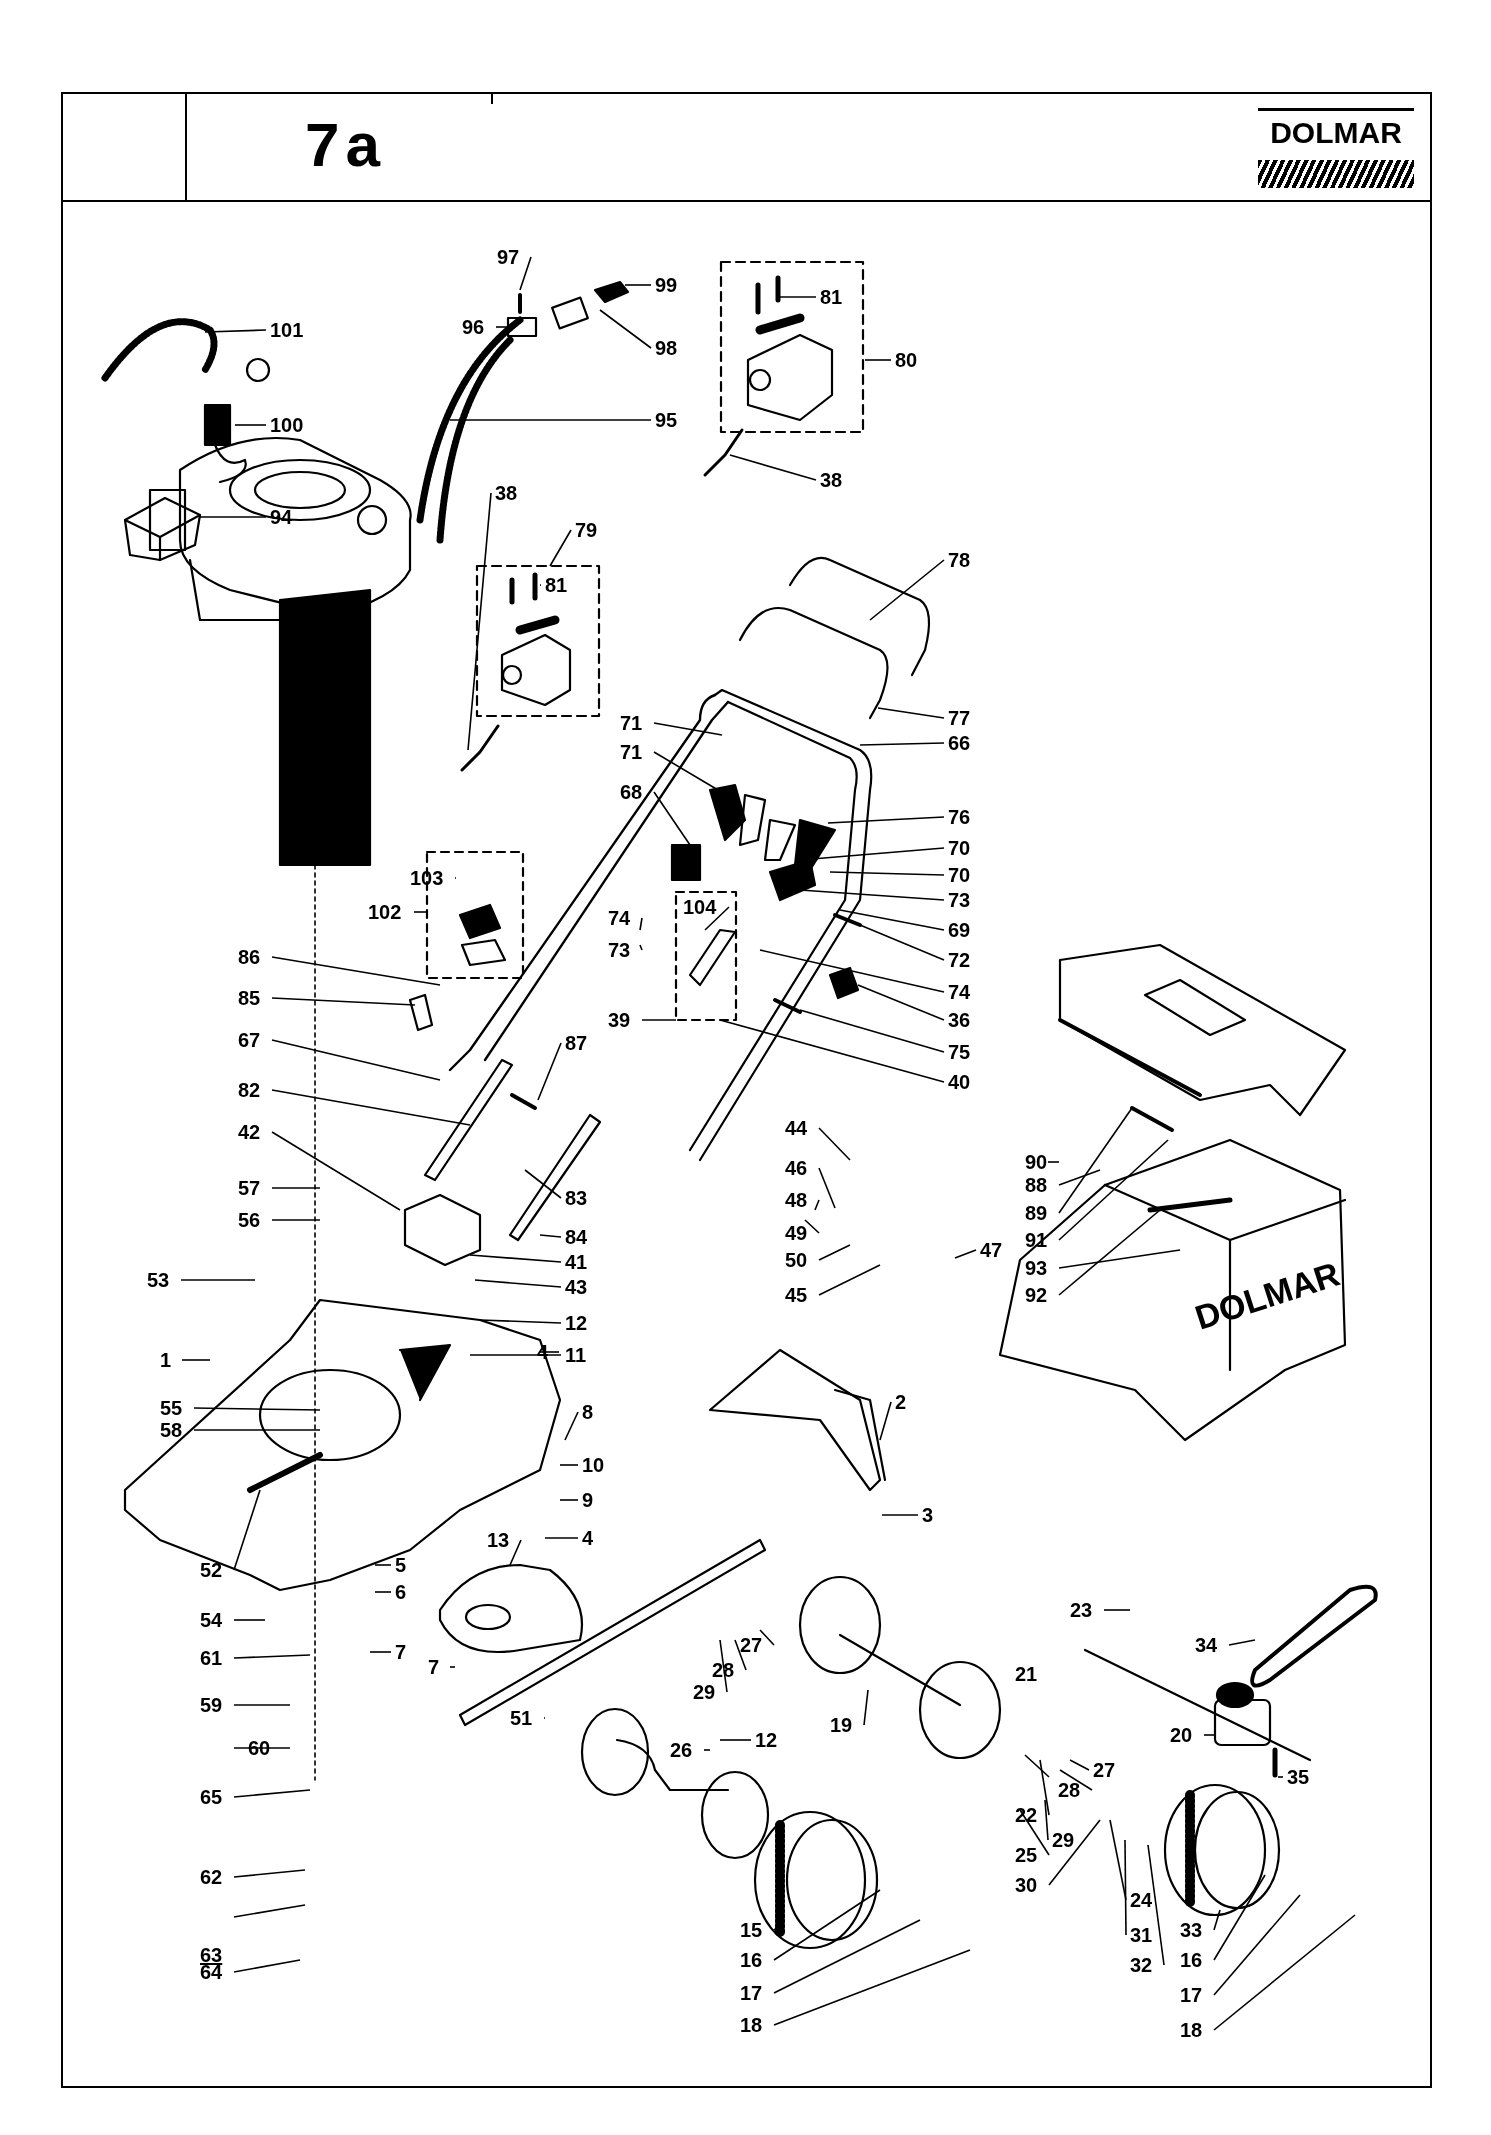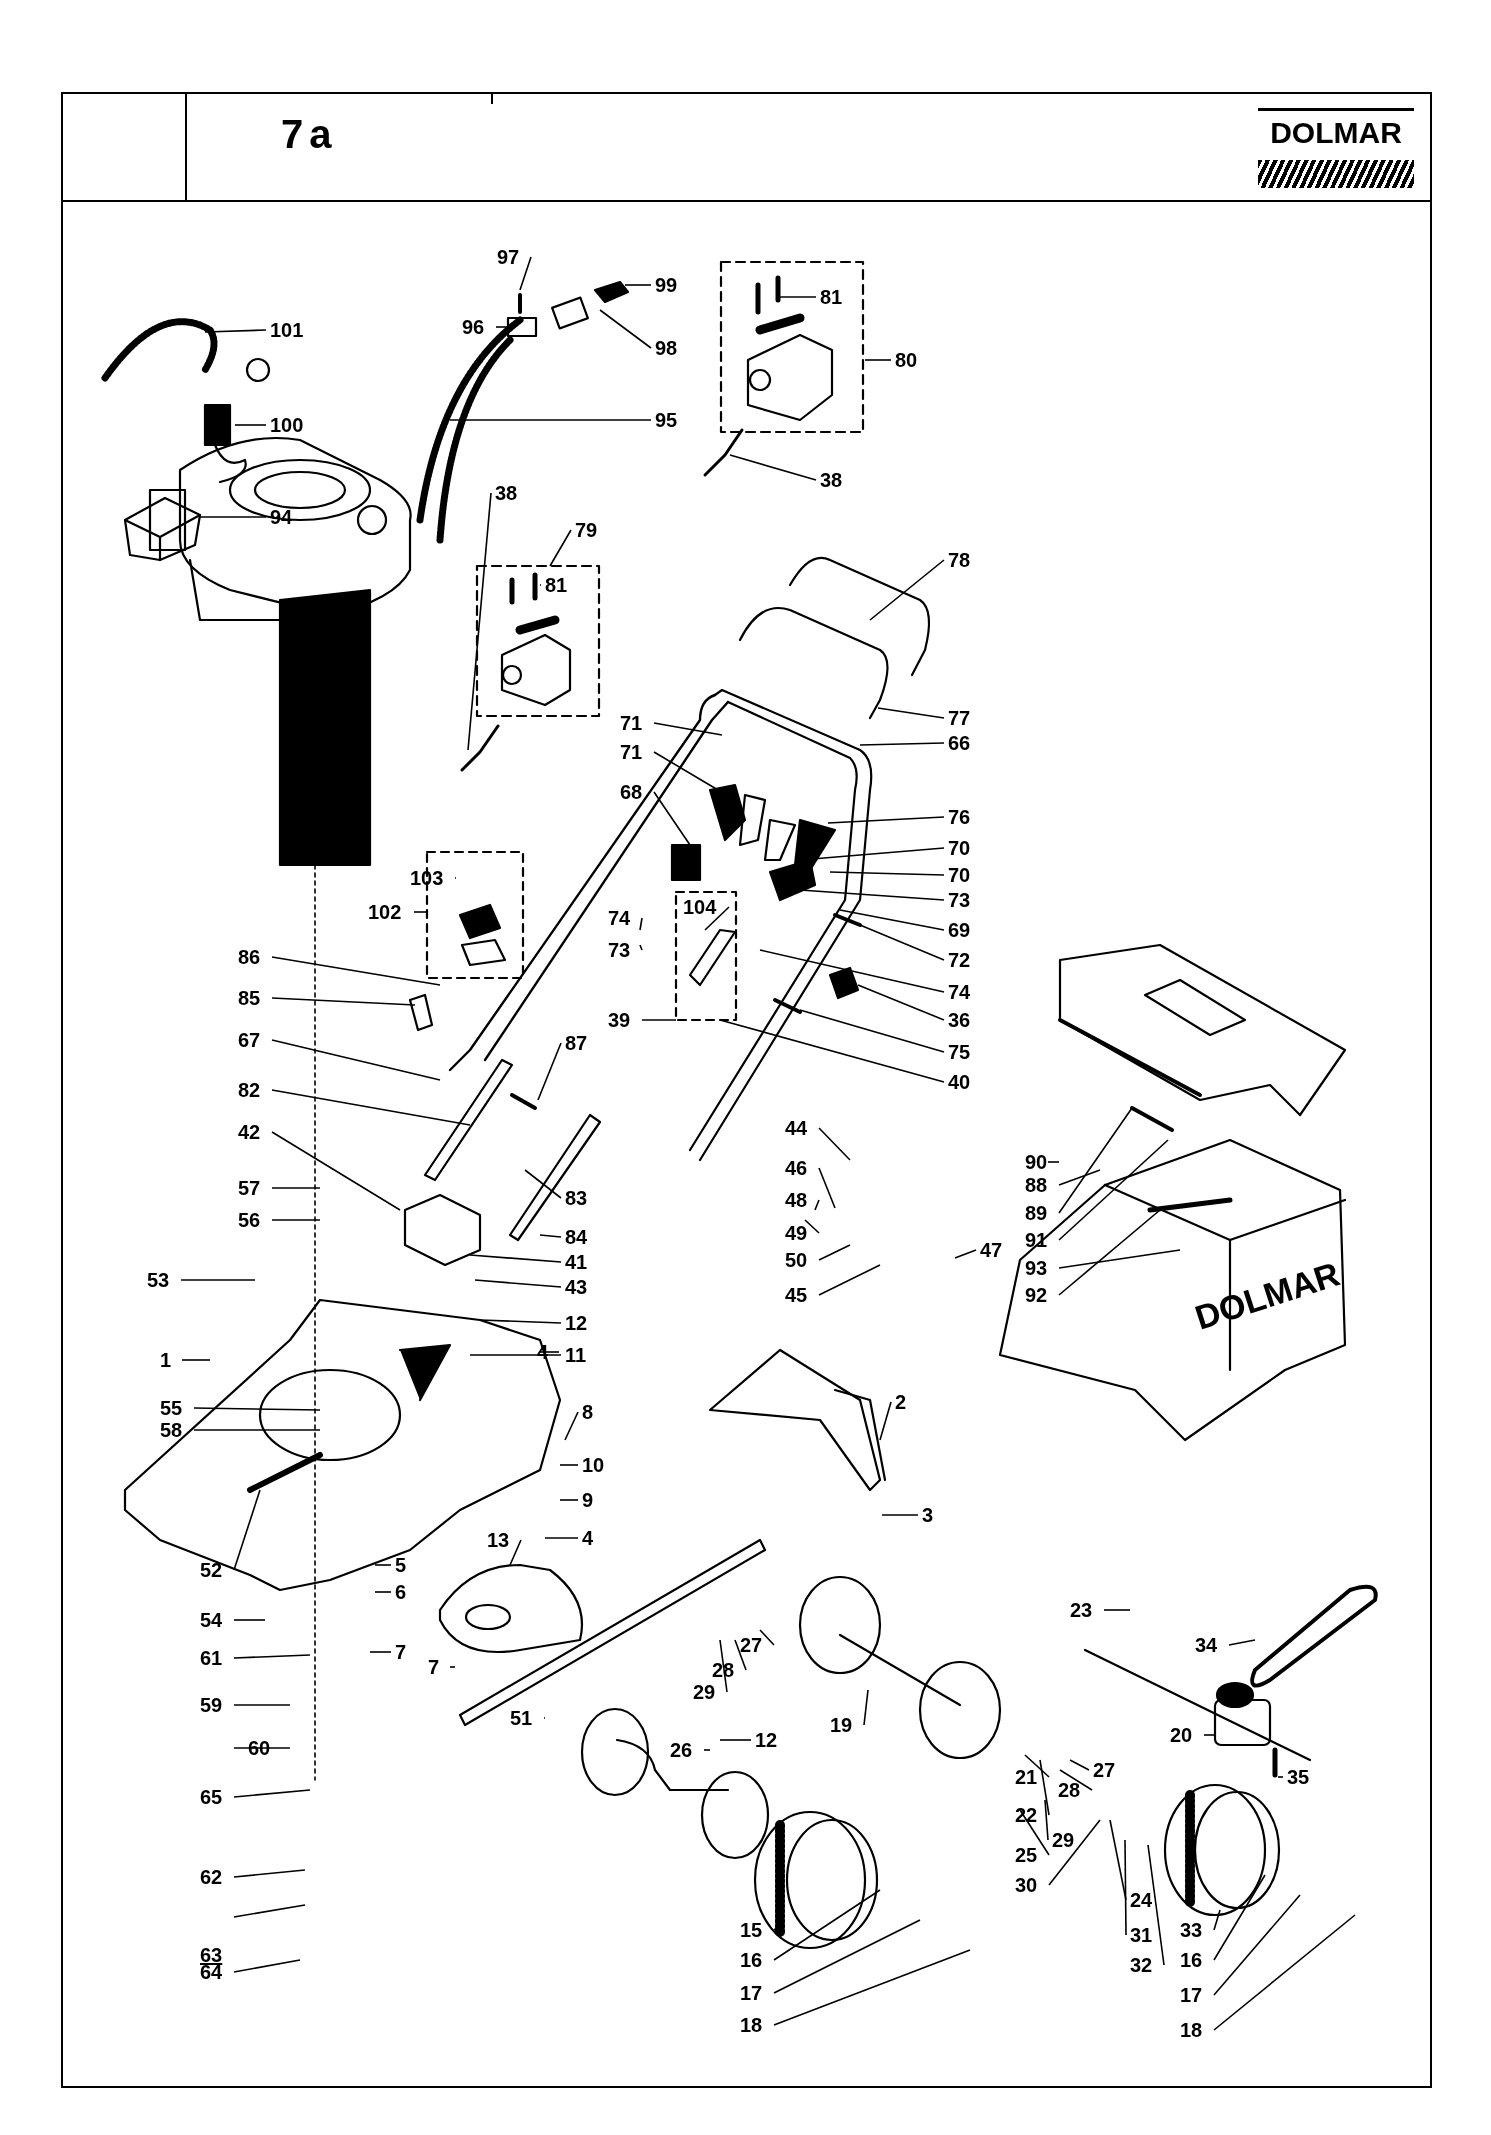--- a/index.html
+++ b/index.html
@@ -5,21 +5,21 @@
   html, body { margin: 0; padding: 0; background: #ffffff; }
   body { width: 1491px; height: 2135px; position: relative; overflow: hidden;
          font-family: "Liberation Sans", sans-serif; color: #000; }
   #frame { position: absolute; left: 61px; top: 92px; width: 1371px; height: 1996px;
            border: 2.5px solid #000; box-sizing: border-box; }
   #header { position: absolute; left: 61px; top: 92px; width: 1371px; height: 110px;
             border-bottom: 2.5px solid #000; box-sizing: border-box; }
   #header-cell-left { position: absolute; left: 0; top: 0; width: 126px; height: 100%;
                       border-right: 2px solid #000; box-sizing: border-box; }
   #header-tick { position: absolute; left: 430px; top: 0; width: 2px; height: 12px; background:#000; }
-  #page-number { position: absolute; left: 220px; top: 22px; font-size: 40px; font-weight: bold;
+  #page-number { position: absolute; left: 244px; top: 22px; font-size: 62px; font-weight: bold;
                  letter-spacing: 6px; line-height: 1; }
   #model-title { position: absolute; left: 400px; top: 24px; font-size: 60px; font-weight: bold;
                  letter-spacing: 8px; line-height: 1; }
   #brand-logo { position: absolute; left: 1197px; top: 16px; width: 156px; height: 80px; }
   #brand-rule { position: absolute; left: 0; top: 0; width: 100%; height: 3px; background:#000; }
   #brand-name { position: absolute; left: 0; top: 10px; width: 100%; text-align: center;
                 font-size: 30px; font-weight: bold; letter-spacing: 0px; line-height: 1; }
   #brand-hatch { position: absolute; left: 0; top: 52px; width: 100%; height: 28px;
                  background: repeating-linear-gradient(115deg, #000 0 4px, #fff 4px 7px); }
   #diagram { position: absolute; left: 0; top: 0; width: 1491px; height: 2135px; }
@@ -401,21 +401,21 @@
     <div class="lbl" style="left: 200px; top: 1945px; text-decoration: underline;">63</div>
     <div class="lbl" style="left: 200px; top: 1962px;">64</div>
     <div class="lbl" style="left: 740px; top: 1920px;">15</div>
     <div class="lbl" style="left: 740px; top: 1950px;">16</div>
     <div class="lbl" style="left: 740px; top: 1983px;">17</div>
     <div class="lbl" style="left: 740px; top: 2015px;">18</div>
     <div class="lbl" style="left: 1070px; top: 1600px;">23</div>
     <div class="lbl" style="left: 1195px; top: 1635px;">34</div>
     <div class="lbl" style="left: 1170px; top: 1725px;">20</div>
     <div class="lbl" style="left: 1287px; top: 1767px;">35</div>
-    <div class="lbl" style="left: 1015px; top: 1767px;">21</div>
+    <div class="lbl" style="left: 1015px; top: 1664px;">21</div>
     <div class="lbl" style="left: 1015px; top: 1805px;">22</div>
     <div class="lbl" style="left: 1058px; top: 1780px;">28</div>
     <div class="lbl" style="left: 1093px; top: 1760px;">27</div>
     <div class="lbl" style="left: 1052px; top: 1830px;">29</div>
     <div class="lbl" style="left: 1015px; top: 1845px;">25</div>
     <div class="lbl" style="left: 1015px; top: 1875px;">30</div>
     <div class="lbl" style="left: 1130px; top: 1890px;">24</div>
     <div class="lbl" style="left: 1130px; top: 1925px;">31</div>
     <div class="lbl" style="left: 1130px; top: 1955px;">32</div>
     <div class="lbl" style="left: 1180px; top: 1920px;">33</div>

